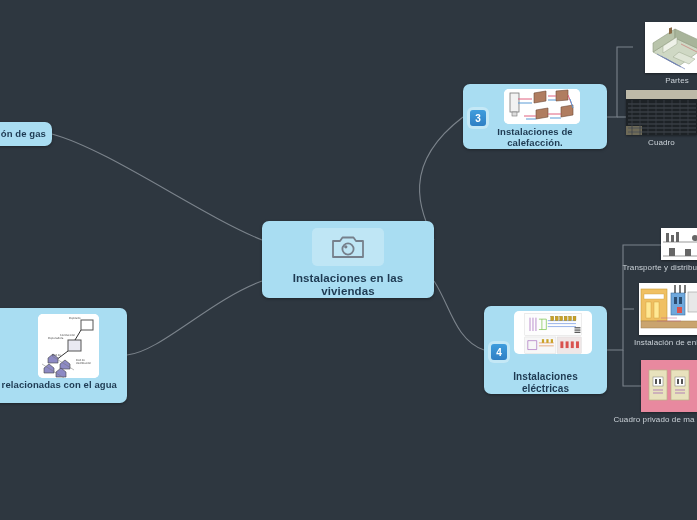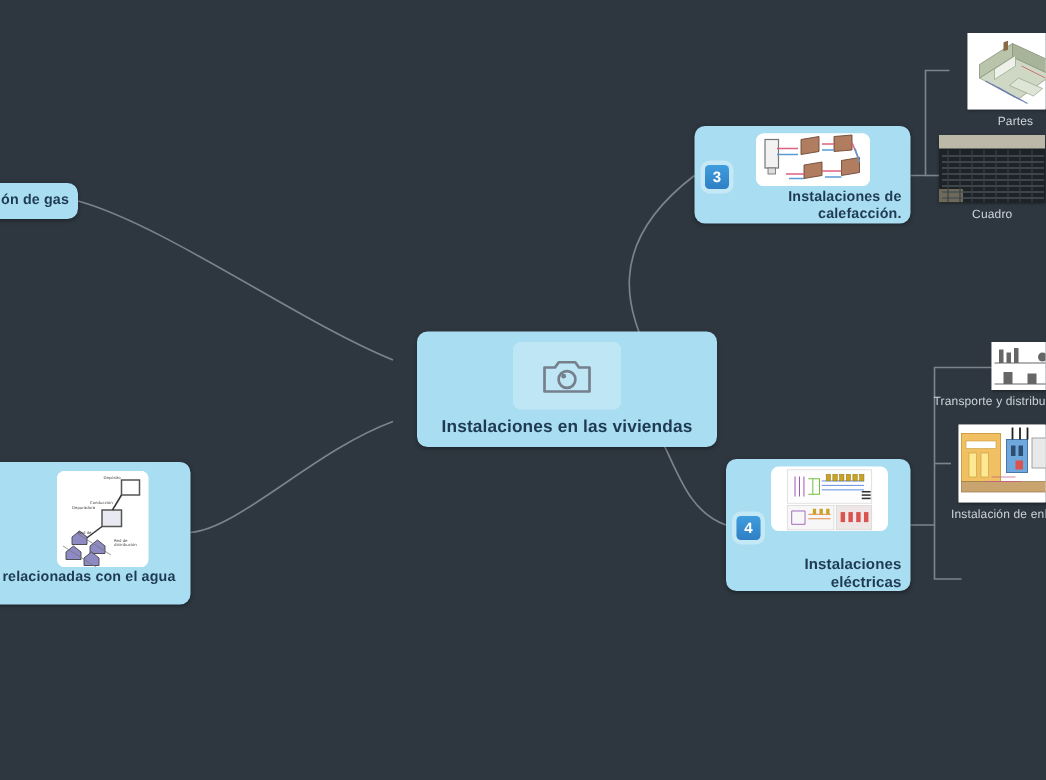--- a/index.html
+++ b/index.html
@@ -45,33 +45,32 @@
     background: #bfe6f5;
     border-radius: 5px;
     display: flex;
     align-items: center;
     justify-content: center;
     overflow: hidden;
   }
   .node .caption {
     color: #1e3a52;
     font-weight: bold;
-    text-align: right;
+    text-align: center;
     line-height: 1.15;
     letter-spacing: .1px;
   }
 
   
   #node-center {
     left: 262px;
     top: 221px;
-    width: 200px;
+    width: 172px;
     height: 77px;
     padding: 7px 8px 0 8px;
-    margin-left: 16px;
   }
   #node-center .thumb {
     width: 72px;
     height: 45px;
   }
   #node-center .caption {
     font-size: 11.5px;
     margin-top: 6px;
   }
 
@@ -454,14 +453,37 @@
           </g>
         <rect x="2" y="38" width="58" height="7" fill="#caa46e" stroke="#9d7c4c" stroke-width=".5"></rect>
         <g stroke="#c05d8a" stroke-width=".5" fill="none">
             <path d="M18 38h24M22 35h16"></path>
           </g>
       </svg>
     </div>
     <div class="caption">Instalación de enlac</div>
   </div>
 
+  <div class="leaf" id="leaf-cuadro">
+    <div class="thumb">
+      <svg width="56" height="52" viewBox="0 0 56 52" xmlns="http://www.w3.org/2000/svg">
+        <rect width="56" height="52" fill="#e8899f"></rect>
+        <rect x="8" y="10" width="18" height="30" fill="#e8e2bd" stroke="#b9b288" stroke-width=".7"></rect>
+        <rect x="30" y="10" width="18" height="30" fill="#e8e2bd" stroke="#b9b288" stroke-width=".7"></rect>
+        <g fill="#ffffff" stroke="#777" stroke-width=".5">
+          <rect x="12" y="17" width="10" height="9"></rect>
+          <rect x="34" y="17" width="10" height="9"></rect>
+        </g>
+        <g fill="#555">
+          <rect x="14" y="19" width="2" height="5"></rect>
+          <rect x="18" y="19" width="2" height="5"></rect>
+          <rect x="36" y="19" width="2" height="5"></rect>
+          <rect x="40" y="19" width="2" height="5"></rect>
+        </g>
+        <g stroke="#9b59b6" stroke-width=".7" fill="none">
+          <path d="M12 30h10M12 33h10M34 30h10M34 33h10"></path>
+        </g>
+      </svg>
+    </div>
+    <div class="caption">Cuadro privado de ma</div>
+  </div>
 
 </div>
 
 </body></html>

